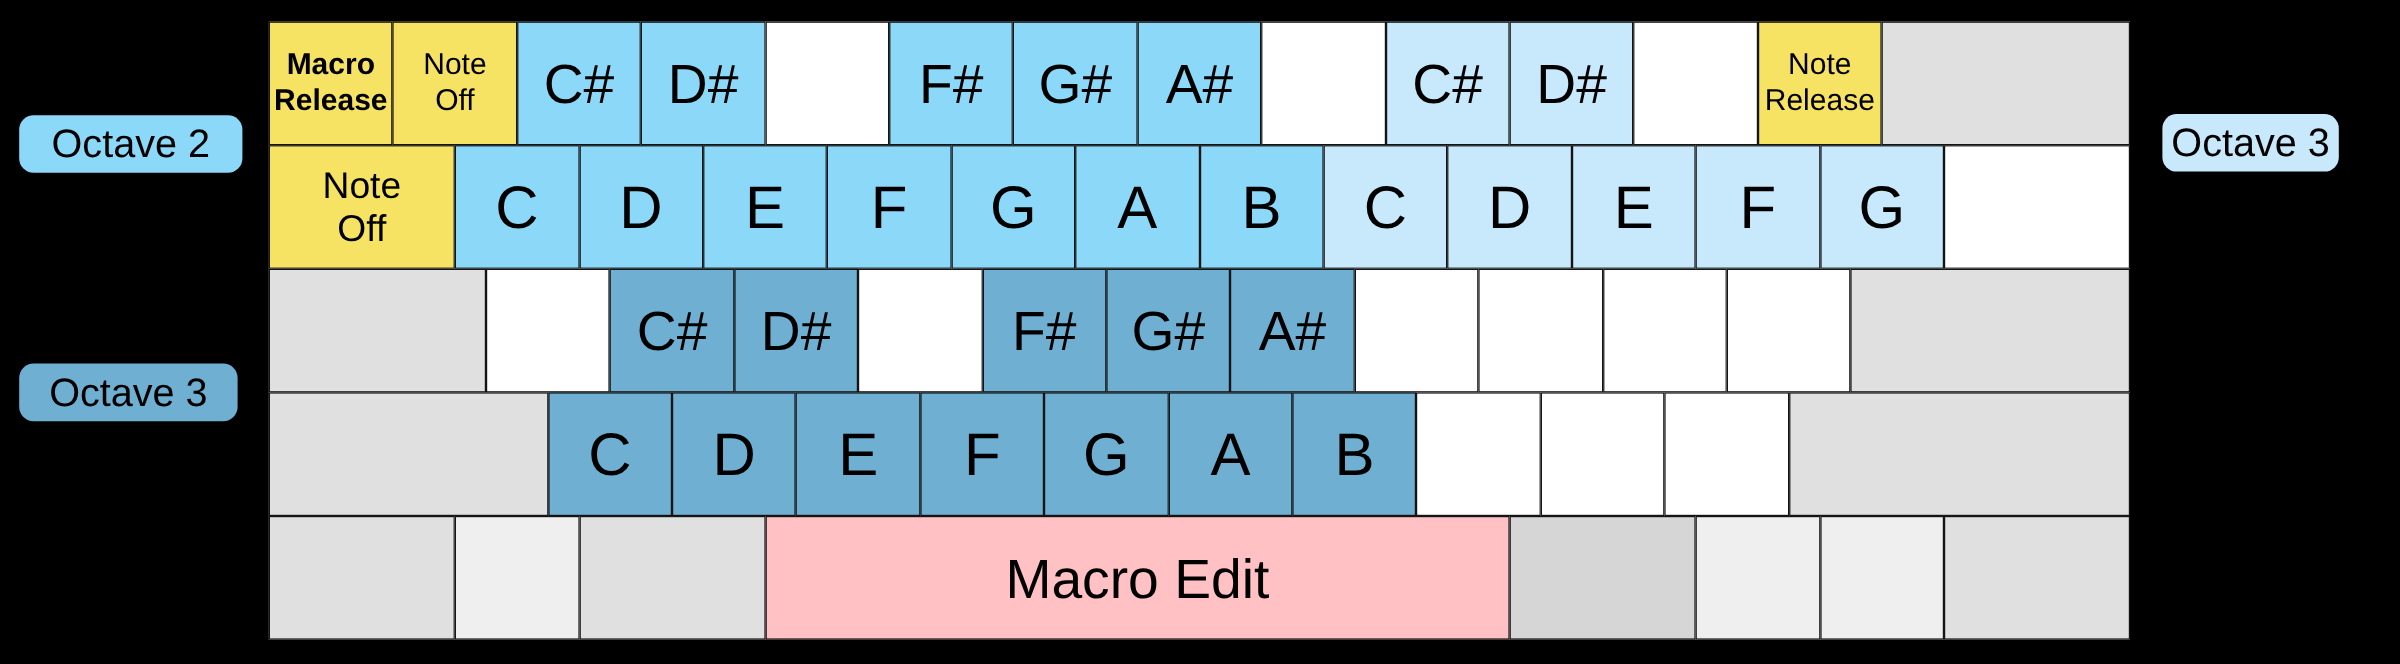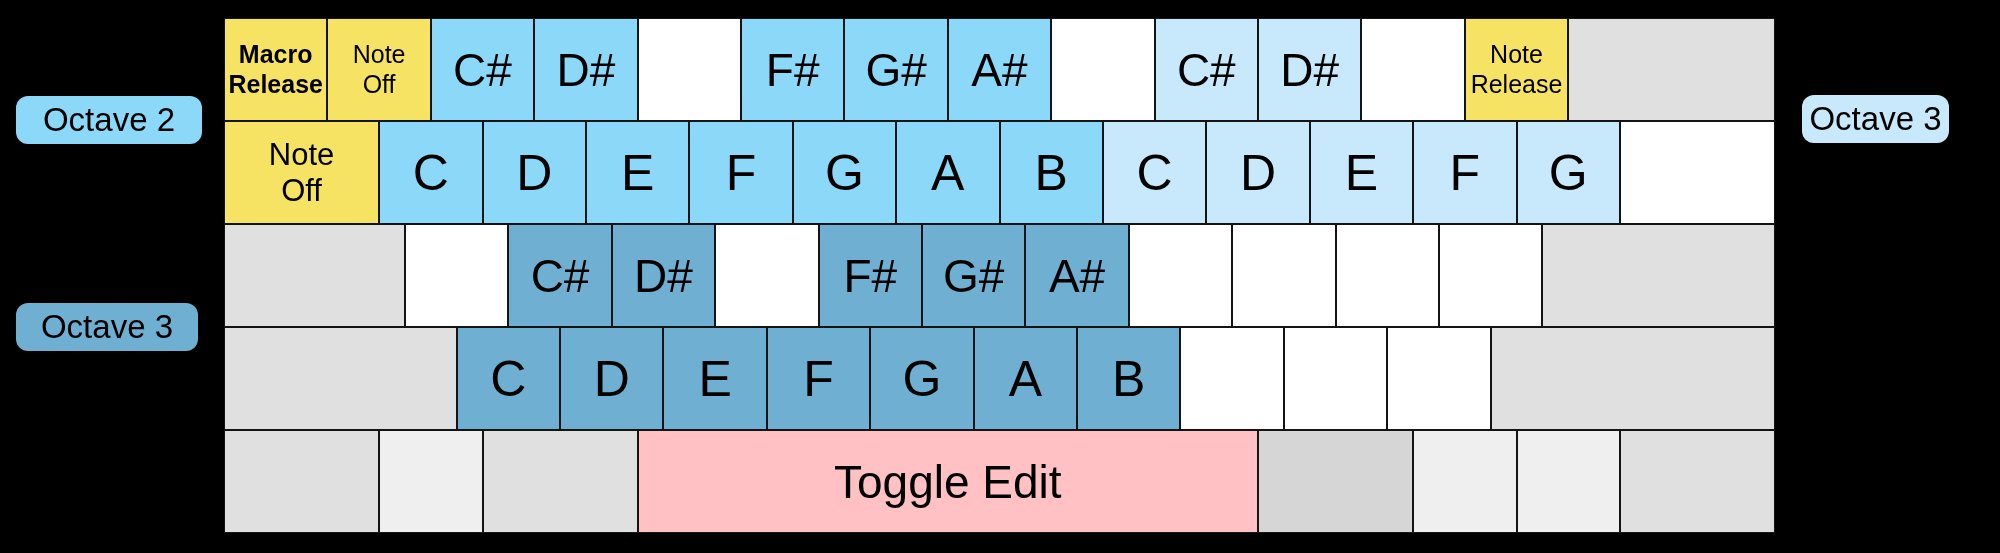--- a/index.html
+++ b/index.html
@@ -128,21 +128,21 @@
         <div class="key k-lg" style="background: rgb(111, 175, 209);">B</div>
         <div class="key k-lg" style="background: rgb(255, 255, 255);"></div>
         <div class="key k-lg" style="background: rgb(255, 255, 255);"></div>
         <div class="key k-lg" style="background: rgb(255, 255, 255);"></div>
         <div class="key k-lg" style="background: rgb(224, 224, 224);"></div>
       </div>
       <div class="kb-row" style="grid-template-columns: 1.5fr 1fr 1.5fr 6fr 1.5fr 1fr 1fr 1.5fr;">
         <div class="key k-lg" style="background: rgb(224, 224, 224);"></div>
         <div class="key k-lg" style="background: rgb(239, 239, 239);"></div>
         <div class="key k-lg" style="background: rgb(224, 224, 224);"></div>
-        <div class="key k-space" style="background: rgb(255, 193, 196);">Toggle Edit</div>
+        <div class="key k-space" style="background: rgb(255, 193, 196);">Macro Edit</div>
         <div class="key k-lg" style="background: rgb(214, 214, 214);"></div>
         <div class="key k-lg" style="background: rgb(239, 239, 239);"></div>
         <div class="key k-lg" style="background: rgb(239, 239, 239);"></div>
         <div class="key k-lg" style="background: rgb(224, 224, 224);"></div>
       </div>
     </div>
 
 </div>
 
 </body></html>

